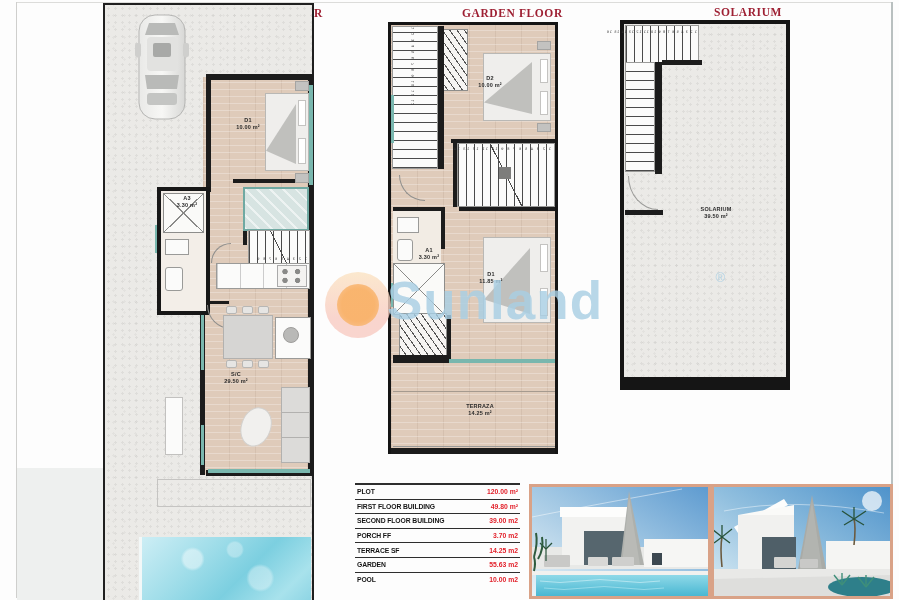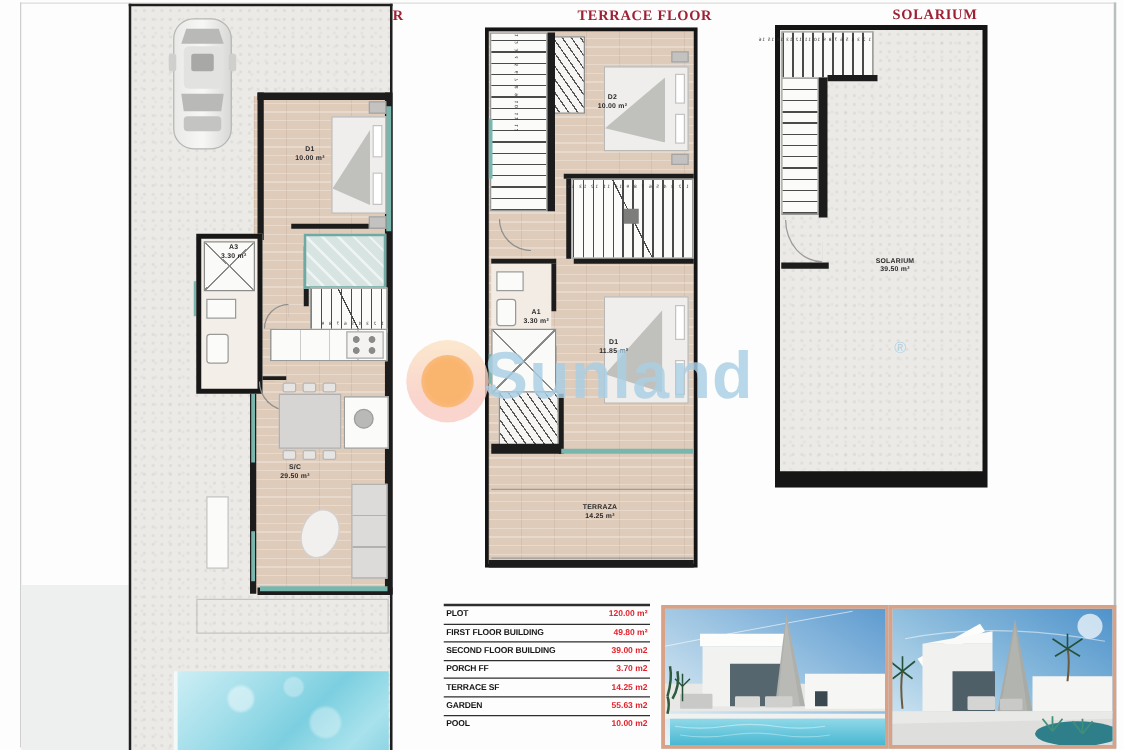--- a/index.html
+++ b/index.html
@@ -69,21 +69,21 @@
 <body>
 
 <div id="canvas">
 
   <div class="abs" style="left:16px;top:2px;width:877px;height:1px;background:#dcdcda;"></div>
   <div class="abs" style="left:16px;top:2px;width:1px;height:596px;background:#cfcfcd;"></div>
   <div class="abs" style="left:891px;top:2px;width:2px;height:596px;background:#b9c0c0;"></div>
   <div class="abs" style="left:17px;top:468px;width:86px;height:132px;background:#eef0ef;"></div>
 
   <div class="plan-title" style="left:239px;top:7px;">FIRST FLOOR</div>
-  <div class="plan-title" style="left:462px;top:7px;">TERRACE FLOOR</div>
+  <div class="plan-title" style="left:462px;top:7px;">GARDEN FLOOR</div>
   <div class="plan-title" style="left:714px;top:6px;">SOLARIUM</div>
 
   <div class="abs concrete" style="left:103px;top:3px;width:211px;height:597px;border:2px solid #1f1f1f;border-bottom:none;box-sizing:border-box;">
 
     <svg class="abs" style="left:28px;top:8px;" width="58" height="108" viewBox="0 0 58 108">
       <defs>
         <linearGradient id="carbody" x1="0" y1="0" x2="1" y2="0">
           <stop offset="0" stop-color="#e9e9e7"></stop>
             <stop offset=".5" stop-color="#f7f7f5"></stop>
             <stop offset="1" stop-color="#d8d8d6"></stop>

